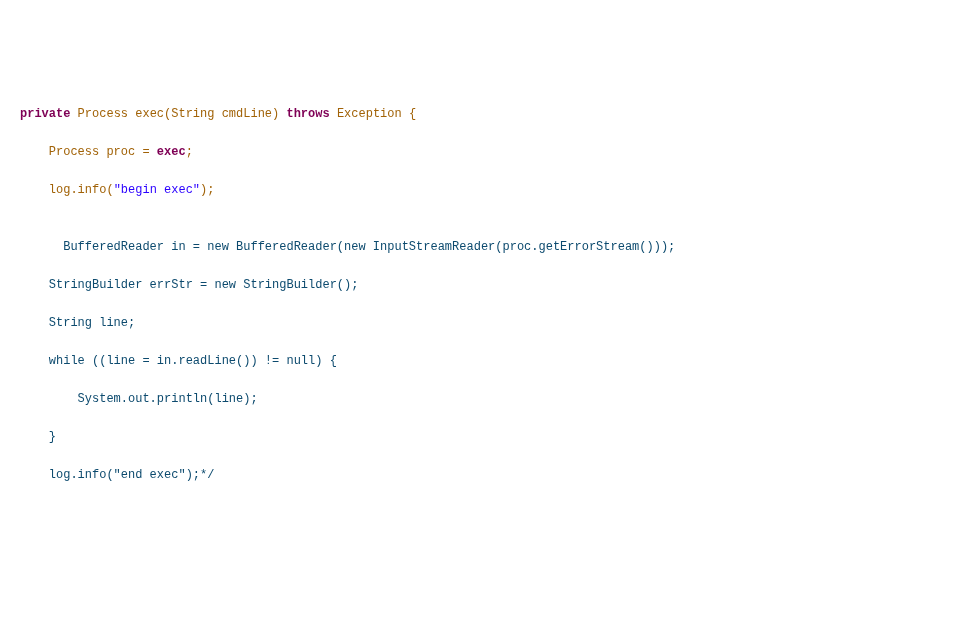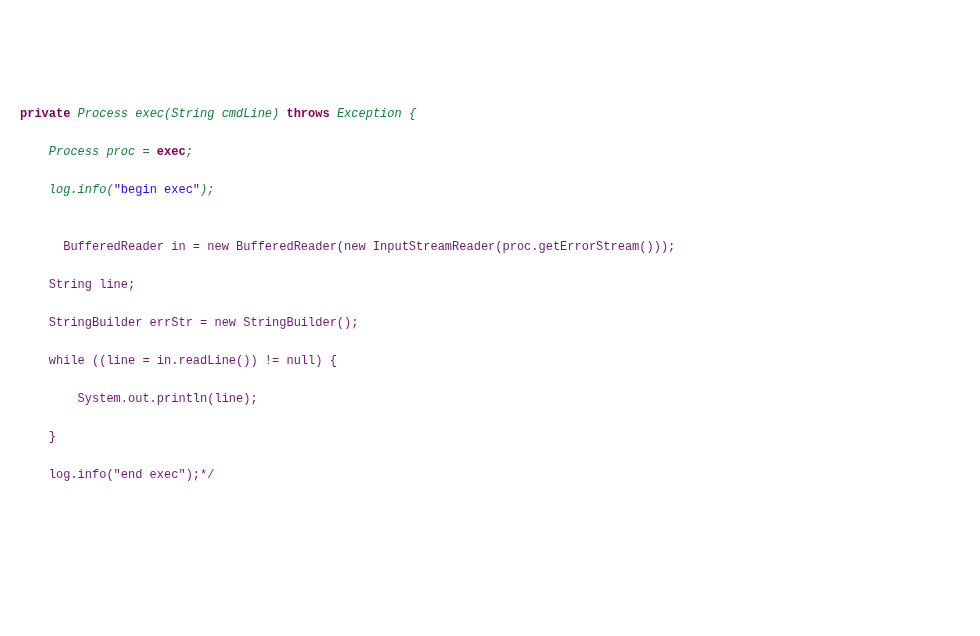--- a/index.html
+++ b/index.html
@@ -7,36 +7,36 @@
     padding: 10px 20px;
     font-family: "Consolas", "Courier New", monospace;
     font-size: 12px;
     line-height: 19px;
     background: #ffffff;
     color: #333333;
     white-space: pre;
   }
   .kw { color: #7f0055; font-weight: bold; margin-top: 40px; }
   .str { color: #2a00ff; }
-  .com { color: #701a75; }
-  .norm { color: #15803d; font-style: italic; }
+  .com { color: #0c4a6e; }
+  .norm { color: #a16207; }
 </style>
 </head>
 <body>
 
 
 
 <div>
 <div><span class="kw">private</span><span class="norm"> Process exec(String cmdLine) </span><span class="kw">throws</span><span class="norm"> Exception {</span></div>
 <div><span class="norm">    Process proc = </span><span class="kw">exec</span><span class="norm">;</span></div>
 <div><span class="norm">    log.info(</span><span class="str">"begin exec"</span><span class="norm">);</span></div>
 <div><span class="norm"></span></div>
 <div><span class="com">      BufferedReader in = new BufferedReader(new InputStreamReader(proc.getErrorStream()));</span></div>
+<div><span class="com">    StringBuilder errStr = new StringBuilder();</span></div>
 <div><span class="com">    String line;</span></div>
-<div><span class="com">    StringBuilder errStr = new StringBuilder();</span></div>
 <div><span class="com">    while ((line = in.readLine()) != null) {</span></div>
 <div><span class="com">        System.out.println(line);</span></div>
 <div><span class="com">    }</span></div>
 <div><span class="com">    log.info("end exec");*/</span></div>
 <div><span class="norm"></span></div>
 
 
 
 <div><span class="norm"></span></div>
 

